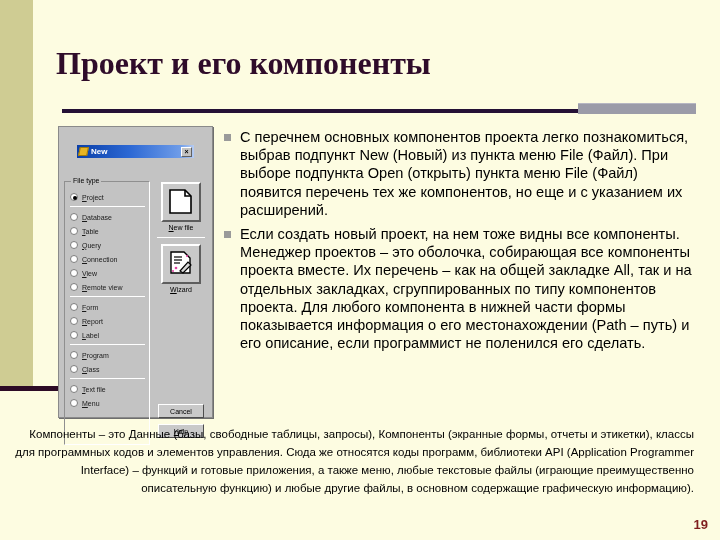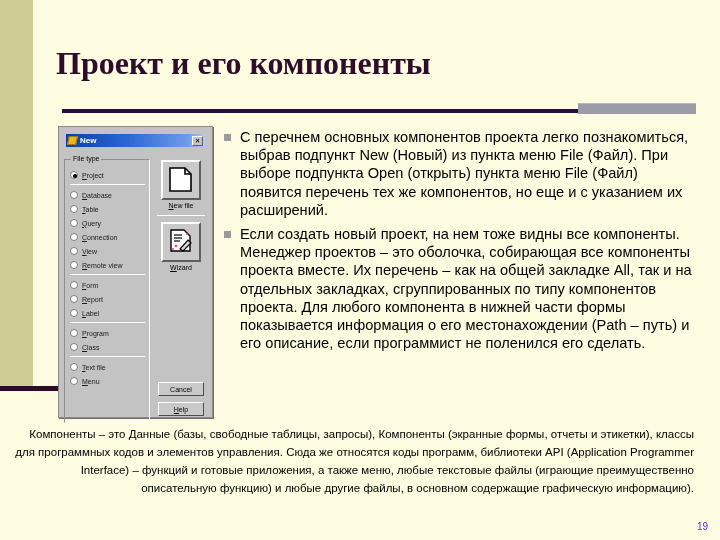--- a/index.html
+++ b/index.html
@@ -40,21 +40,21 @@
 
   
   #new-dialog {
     position:absolute; left:58px; top:126px; width:155px; height:292px;
     background:#c3c3c3;
     border:1px solid #8a8a8a;
     box-shadow:1px 1px 0 #6e6e6e;
     font-size:7px;
   }
   .dlg-titlebar {
-    height:13px; margin:7px;
+    height:13px; margin:18px;
     background:linear-gradient(90deg,#0a3fa8 0%, #2c68d4 45%, #6e9ce8 88%, #b7ccf2 100%);
     display:flex; align-items:center; padding:0 2px; color:#fff;
   }
   .dlg-title-icon {
     width:9px; height:9px; margin-right:3px;
     background:#e8b422; border:1px solid #a07a0c;
     transform:skewX(-12deg);
   }
   .dlg-title-text { font-size:8px; font-weight:bold; color:#ffffff; flex:1; }
   .dlg-close {
@@ -125,21 +125,21 @@
   }
 
   
   #footer-para {
     position:absolute; left:14px; top:425px; width:680px;
     font-size:11.5px; line-height:18px; color:#000;
     text-align:right;
   }
   #page-number {
     position:absolute; right:12px; bottom:8px;
-    font-size:10px; font-weight:normal; color:#6d28d9;
+    font-size:13px; font-weight:bold; color:#7f1d1d;
   }
 </style>
 </head>
 <body>
 
 <div id="left-band"></div>
 <div id="left-band-rule"></div>
 
 <div id="slide-title">Проект и его компоненты</div>
 <div id="title-rule"></div>

